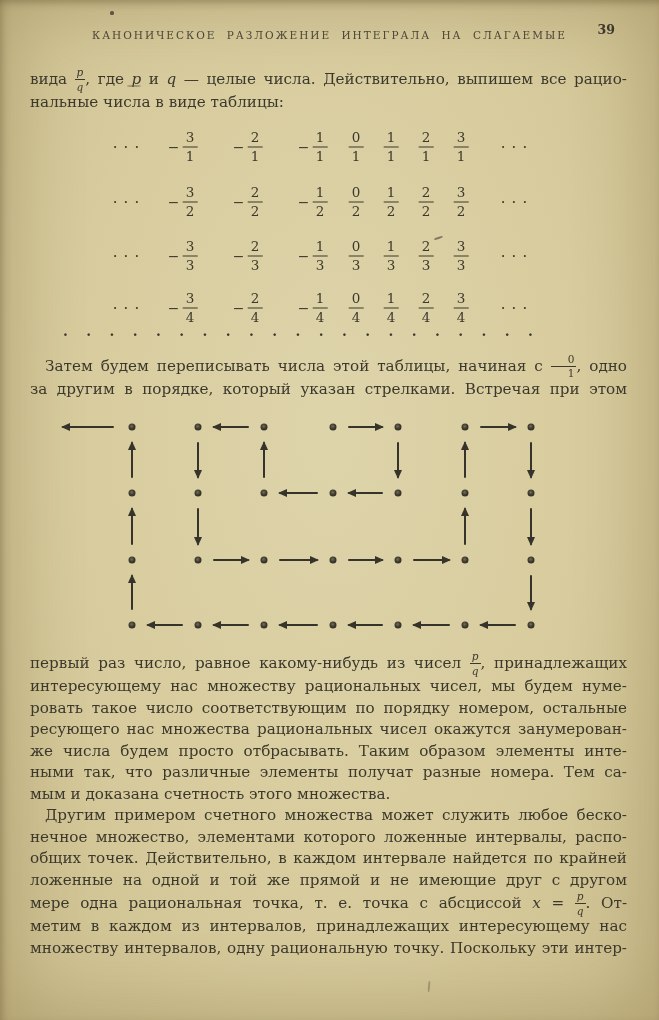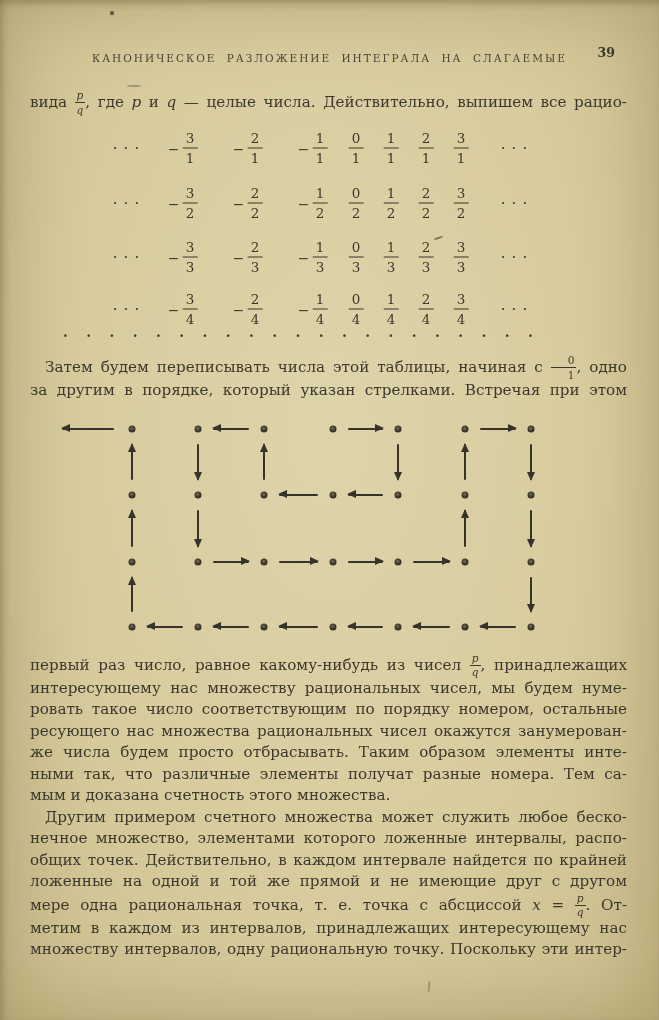--- a/index.html
+++ b/index.html
@@ -5,21 +5,21 @@
   html,body{margin:0;padding:0;background:#6f6a58;}
   .page{
     position:relative; width:659px; height:1020px; overflow:hidden;
     background:radial-gradient(ellipse at 50% 42%, #ded4aa 0%, #d8cc9e 55%, #cabc8c 100%);
     box-shadow:inset 0 0 70px 12px rgba(122,103,54,.30), inset 0 7px 10px -5px rgba(90,75,40,.45),
                inset 7px 0 10px -5px rgba(90,75,40,.35);
     font-family:"DejaVu Serif","Liberation Serif",serif;
     color:#3c392c;
   }
   
-  .runhead{position:relative; margin-top:47px; padding:0 60px; text-align:center;}
+  .runhead{position:relative; margin-top:24px; padding:0 60px; text-align:center;}
   .runhead .title{font-size:10.5px; letter-spacing:2px; word-spacing:5px; color:#4a4636;}
   .pagenum{position:absolute; right:44px; top:-2px; font-size:12.5px; font-weight:bold; color:#3b382c;}
   
   .para{margin:0 32px 0 30px; font-size:15.2px;}
   .p1{margin-top:24px;} .p2{margin-top:10px;} .p3{margin-top:5px;}
   .pline{line-height:21.5px; text-align:justify; text-align-last:justify;}
   .pline.nolast{text-align-last:left;}
   .pline.indent{text-indent:15px;}
   .var{font-style:italic;}
   .ifrac{display:inline-block; vertical-align:-7px; text-align:center; line-height:1;}
@@ -57,20 +57,21 @@
 
 <div class="page">
 
   <div class="runhead">
     <span class="title">КАНОНИЧЕСКОЕ РАЗЛОЖЕНИЕ ИНТЕГРАЛА НА СЛАГАЕМЫЕ</span>
     <span class="pagenum">39</span>
   </div>
 
   <div class="para p1">
       <div class="pline">вида <span class="ifrac"><span class="fn" style="font-style: italic;">p</span><span class="fd" style="font-style: italic;">q</span></span>, где <i class="var">p</i> и <i class="var">q</i> — целые числа. Действительно, выпишем все рацио-</div>
+      <div class="pline nolast">нальные числа в виде таблицы:</div>
     </div>
 
   <div class="rattable">
       <div class="sdots" style="left: 129px; top: 17px;">···</div>
       <div class="sdots" style="left: 517px; top: 17px;">···</div>
       <div class="tcell" style="left: 190px; top: 17px;"><span class="tstack"><span class="tminus">−</span><span class="tn">3</span><span class="td">1</span></span></div>
       <div class="tcell" style="left: 255px; top: 17px;"><span class="tstack"><span class="tminus">−</span><span class="tn">2</span><span class="td">1</span></span></div>
       <div class="tcell" style="left: 320px; top: 17px;"><span class="tstack"><span class="tminus">−</span><span class="tn">1</span><span class="td">1</span></span></div>
       <div class="tcell" style="left: 356px; top: 17px;"><span class="tstack"><span class="tn">0</span><span class="td">1</span></span></div>
       <div class="tcell" style="left: 391px; top: 17px;"><span class="tstack"><span class="tn">1</span><span class="td">1</span></span></div>

